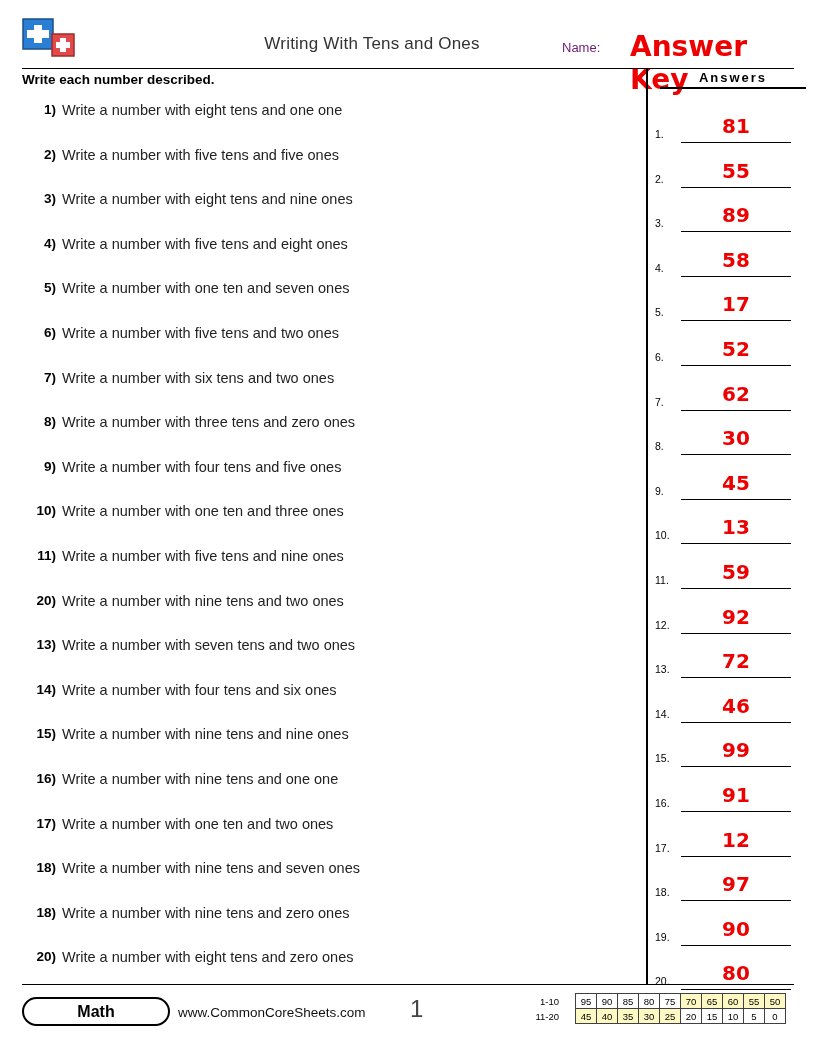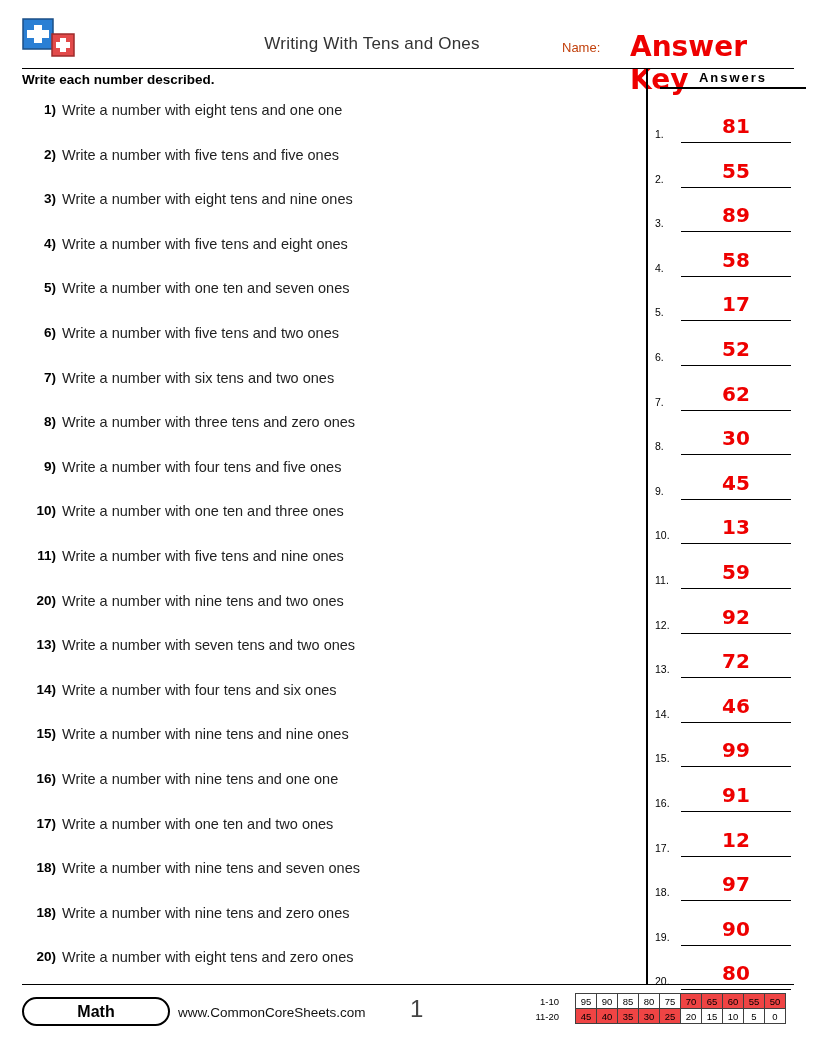--- a/index.html
+++ b/index.html
@@ -46,21 +46,21 @@
     text-align: center;
     font-size: 17px;
     color: #333333;
     letter-spacing: 0.2px;
   }
   .name-label {
     position: absolute;
     left: 540px;
     top: 22px;
     font-size: 13px;
-    color: #c2410c;
+    color: #701a75;
   }
   .answer-key {
     position: absolute;
     left: 608px;
     top: 12px;
     font-size: 28px;
     font-weight: bold;
     color: #ee0000;
     font-family: "DejaVu Sans", sans-serif;
   }
@@ -228,21 +228,21 @@
     font-family: "Liberation Sans", sans-serif;
   }
   .score-table td.rowlabel {
     border: none;
     width: 30px;
     text-align: right;
     padding-right: 16px;
     font-size: 9.5px;
   }
   .score-table td.hl {
-    background: #ef4444;
+    background: #fef9c3;
     text-align: center;
   }
 </style>
 </head>
 <body>
 
 <div class="page">
 
   <div class="header">
     <div class="logo">

